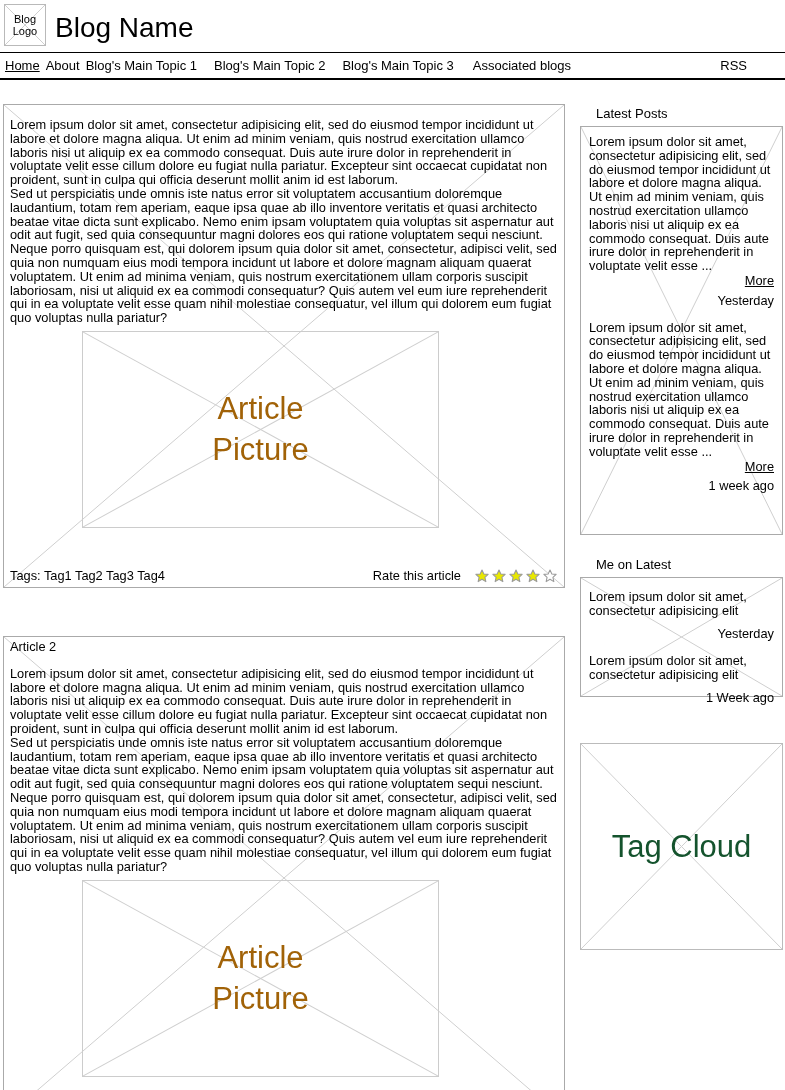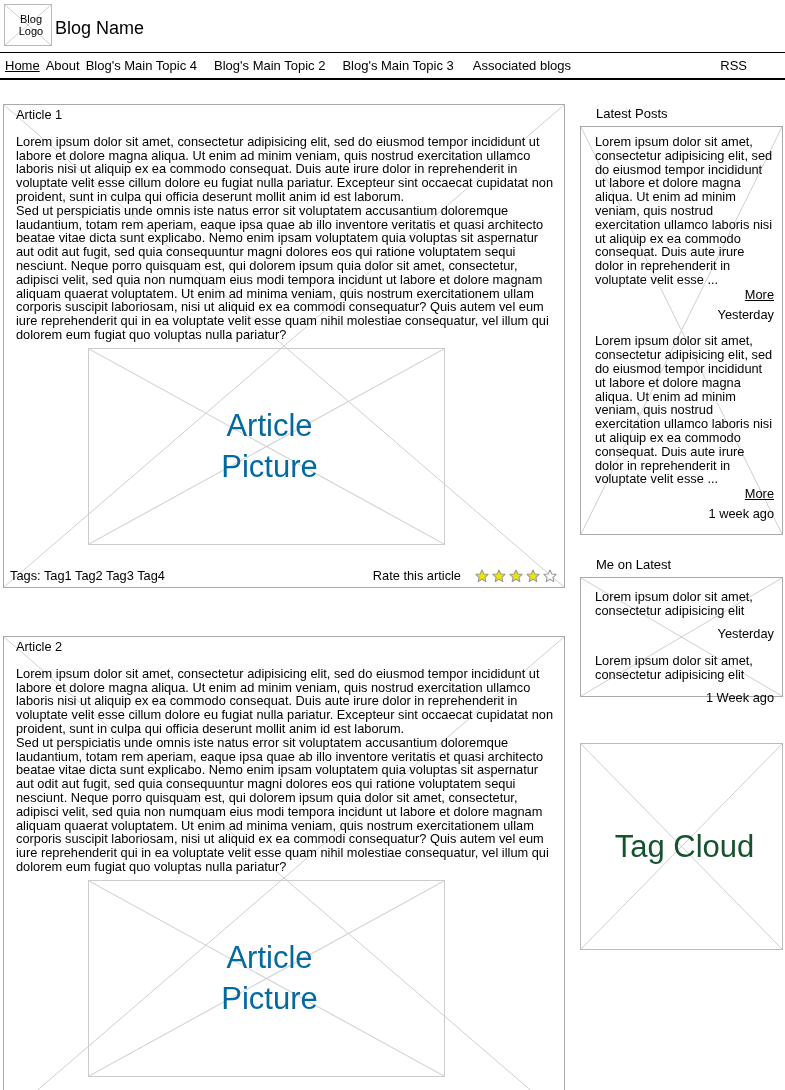--- a/index.html
+++ b/index.html
@@ -2,51 +2,51 @@
 <html><head>
 <meta charset="utf-8">
 <style>
   html,body{margin:0;padding:0;}
   body{
     width:785px;height:1090px;position:relative;background:#fff;color:#000;
     font-family:"Liberation Sans","DejaVu Sans",sans-serif;font-size:12.8px;line-height:13.8px;
     overflow:hidden;
   }
   
-  .xbox{position:relative;padding-left:6px;}
+  .xbox{position:relative;}
   .xlines{position:absolute;inset:0;width:100%;height:100%;pointer-events:none;}
   .xlines line{stroke:#cfcfcf;stroke-width:1;vector-effect:non-scaling-stroke;}
 
   
   .logo-box{position:absolute;left:4px;top:4px;width:40px;height:40px;border:1px solid #b9b9b9;
     display:flex;align-items:center;justify-content:center;text-align:center;
     font-size:11px;line-height:12.5px;}
   .logo-label{position:relative;width:32px;}
-  .blog-name{position:absolute;left:55px;top:17px;font-size:18px;line-height:22px;text-align:center;}
+  .blog-name{position:absolute;left:55px;top:17px;font-size:28px;line-height:22px;text-align:center;}
 
   .topline{position:absolute;top:52px;left:0;width:785px;height:0;border-top:1px solid #000;}
   .navbar{position:absolute;top:53px;left:0;width:785px;height:25px;border-bottom:2px solid #000;
     display:flex;align-items:center;font-size:13px;}
   .navbar .nav-item{cursor:default;white-space:nowrap;}
   .nav-item.n1{margin-left:5px;text-decoration:underline;}
   .nav-item.n2,.nav-item.n3{margin-left:6px;}
   .nav-item.n4,.nav-item.n5{margin-left:17px;}
   .nav-item.n6{margin-left:19px;}
   .nav-rss{margin-left:auto;margin-right:38px;}
 
   
   .article{position:absolute;left:3px;width:562px;height:484px;border:1px solid #aaa;box-sizing:border-box;}
   .article.a1{top:104px;}
   .article.a2{top:603px;margin-top:33px;}
   .article-title{position:relative;margin:3px 0 0 6px;}
   .article-body p{position:relative;margin:0 6px;}
   .article-body p.first{margin-top:13px;}
   .picture{position:relative;width:357px;height:197px;border:1px solid #ccc;margin:6px 0 0 78px;
     display:flex;align-items:center;justify-content:center;box-sizing:border-box;}
-  .picture-label{position:relative;width:170px;text-align:center;font-size:31px;line-height:41px;color:#0369a1;}
+  .picture-label{position:relative;width:170px;text-align:center;font-size:31px;line-height:41px;color:#a16207;}
   .article-footer{position:absolute;left:6px;right:7px;bottom:4px;display:flex;align-items:center;}
   .tags-line{flex:1;}
   .rate-label{margin-right:14px;}
   .stars{display:flex;align-items:center;gap:3px;}
   .star{width:14px;height:14px;display:block;}
 
   
   .side-title{position:absolute;left:596px;font-size:13px;}
   .side-title.latest{top:107px;}
   .side-title.twitter{top:558px;}
@@ -73,33 +73,32 @@
       <line x1="100" y1="0" x2="0" y2="100"></line>
     </svg>
   <span class="logo-label">Blog Logo</span>
 </div>
 <div class="blog-name">Blog Name</div>
 <div class="topline"></div>
 
 <div class="navbar">
   <span class="nav-item n1">Home</span>
   <span class="nav-item n2">About</span>
-  <span class="nav-item n3">Blog's Main Topic 4</span>
+  <span class="nav-item n3">Blog's Main Topic 1</span>
   <span class="nav-item n4">Blog's Main Topic 2</span>
   <span class="nav-item n5">Blog's Main Topic 3</span>
   <span class="nav-item n6">Associated blogs</span>
   <span class="nav-item nav-rss">RSS</span>
 </div>
 
 <div class="article a1 xbox">
   <svg class="xlines" viewBox="0 0 100 100" preserveAspectRatio="none">
       <line x1="0" y1="0" x2="100" y2="100"></line>
       <line x1="100" y1="0" x2="0" y2="100"></line>
     </svg>
-  <div class="article-title">Article 1</div>
   <div class="article-body">
     <p class="first">Lorem ipsum dolor sit amet, consectetur adipisicing elit, sed do eiusmod tempor incididunt ut labore et dolore magna aliqua. Ut enim ad minim veniam, quis nostrud exercitation ullamco laboris nisi ut aliquip ex ea commodo consequat. Duis aute irure dolor in reprehenderit in voluptate velit esse cillum dolore eu fugiat nulla pariatur. Excepteur sint occaecat cupidatat non proident, sunt in culpa qui officia deserunt mollit anim id est laborum.</p>
     <p>Sed ut perspiciatis unde omnis iste natus error sit voluptatem accusantium doloremque laudantium, totam rem aperiam, eaque ipsa quae ab illo inventore veritatis et quasi architecto beatae vitae dicta sunt explicabo. Nemo enim ipsam voluptatem quia voluptas sit aspernatur aut odit aut fugit, sed quia consequuntur magni dolores eos qui ratione voluptatem sequi nesciunt. Neque porro quisquam est, qui dolorem ipsum quia dolor sit amet, consectetur, adipisci velit, sed quia non numquam eius modi tempora incidunt ut labore et dolore magnam aliquam quaerat voluptatem. Ut enim ad minima veniam, quis nostrum exercitationem ullam corporis suscipit laboriosam, nisi ut aliquid ex ea commodi consequatur? Quis autem vel eum iure reprehenderit qui in ea voluptate velit esse quam nihil molestiae consequatur, vel illum qui dolorem eum fugiat quo voluptas nulla pariatur?</p>
   </div>
   <div class="picture xbox">
     <svg class="xlines" viewBox="0 0 100 100" preserveAspectRatio="none">
         <line x1="0" y1="0" x2="100" y2="100"></line>
         <line x1="100" y1="0" x2="0" y2="100"></line>
       </svg>
     <span class="picture-label">Article Picture</span>

